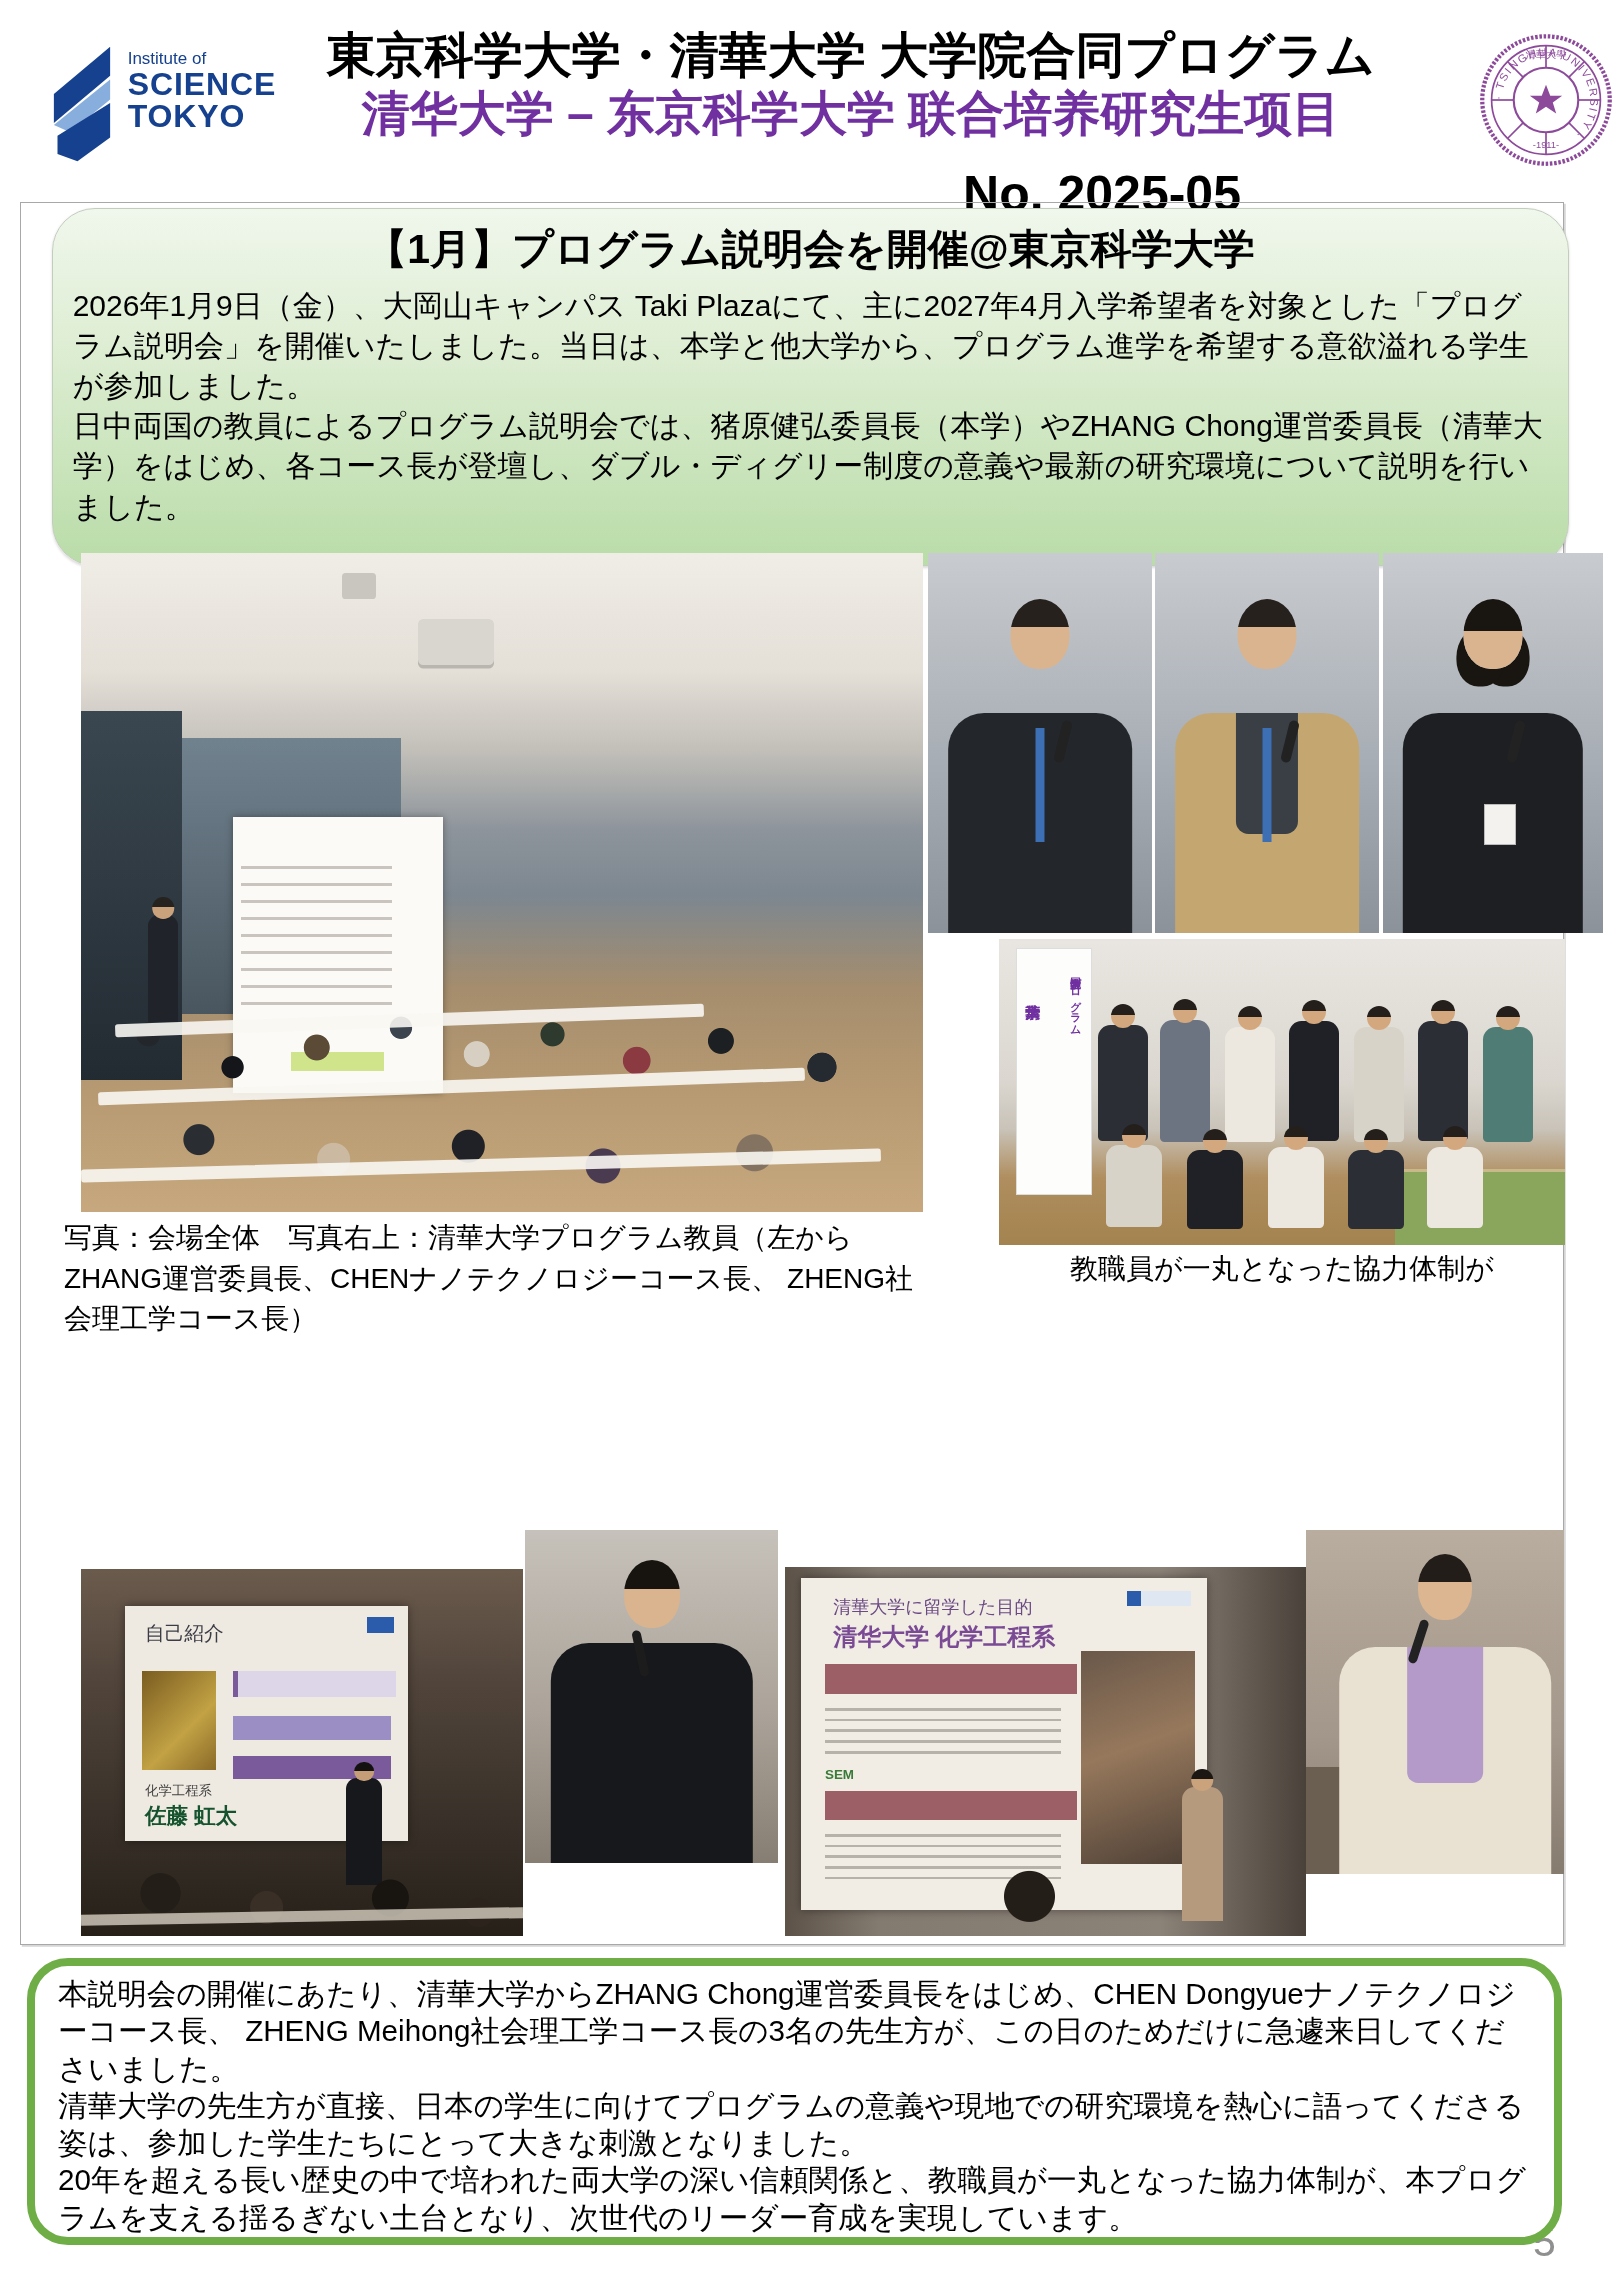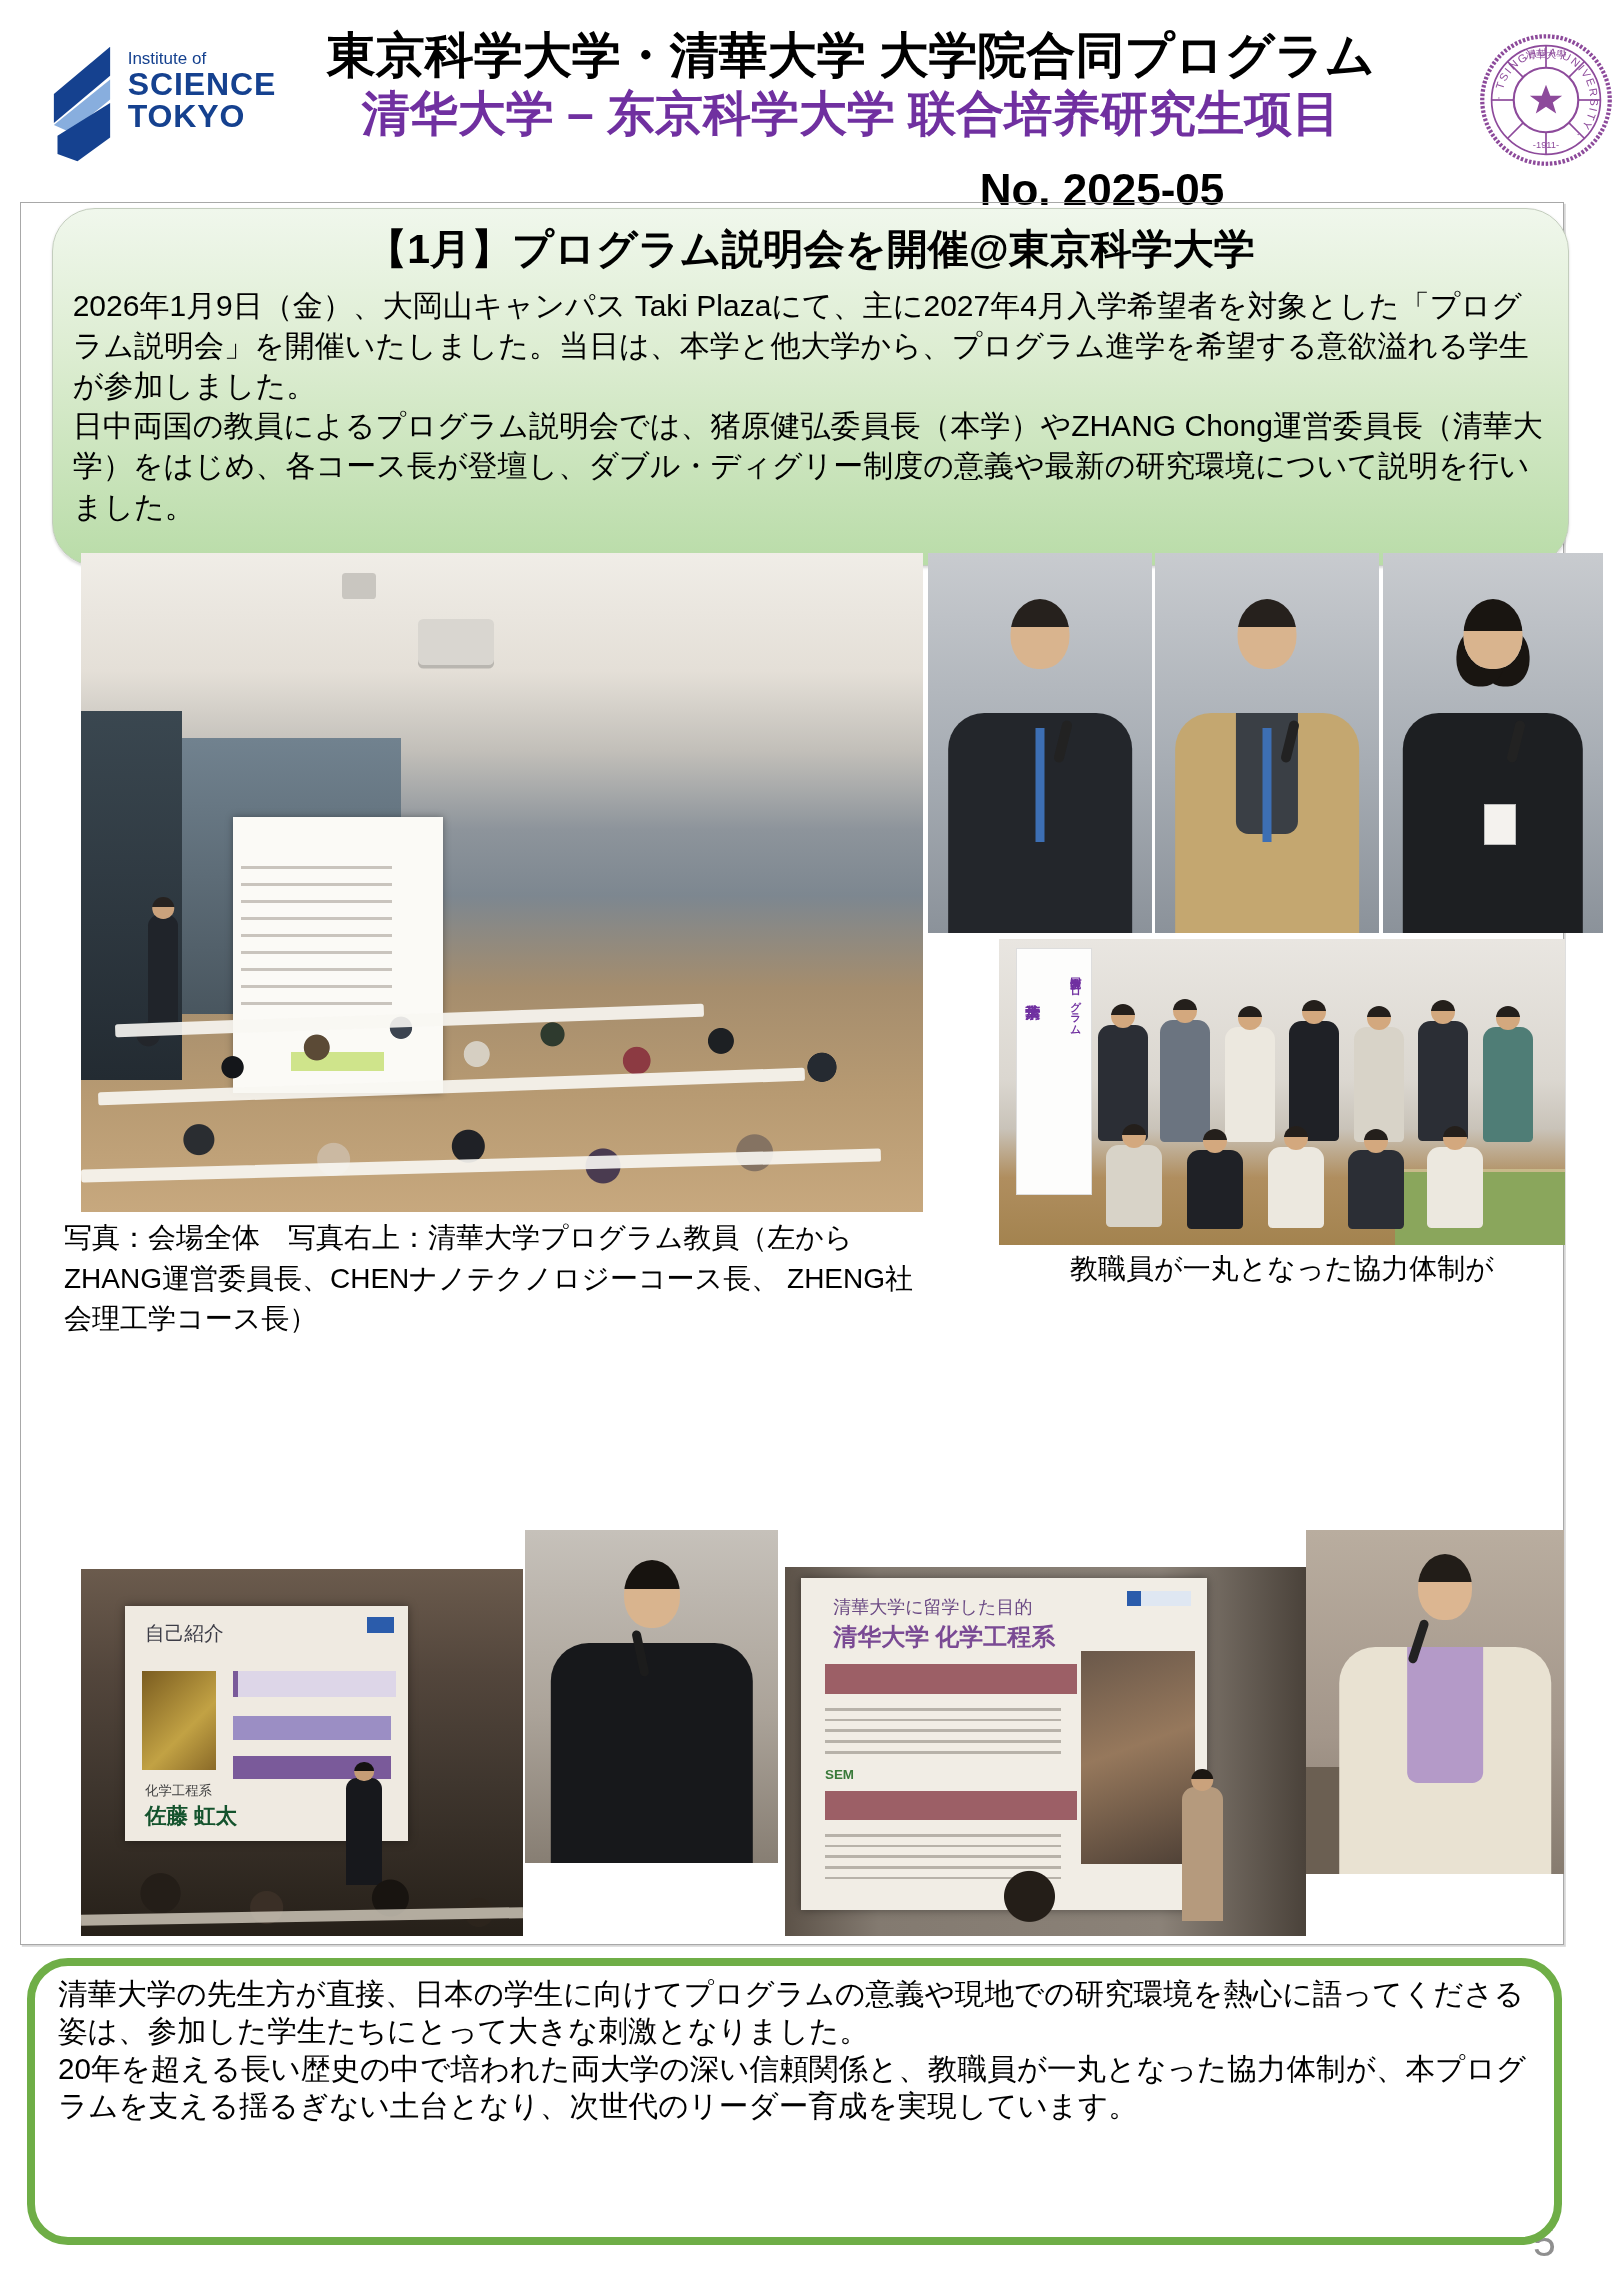--- a/index.html
+++ b/index.html
@@ -8,21 +8,21 @@
   .abs{position:absolute;}
 
   
   .logo{left:47px;top:45px;display:flex;gap:10.7px;align-items:flex-start;}
   .logo-text{display:flex;flex-direction:column;color:#15418f;line-height:1.02;margin-top:5.4px;}
   .logo-inst{font-size:17px;}
   .logo-sci,.logo-tok{font-size:32px;font-weight:700;letter-spacing:0.9px;}
   .title-jp{left:224px;top:23px;width:1254px;text-align:center;font-size:49px;font-weight:700;letter-spacing:0;}
   .title-cn{left:224px;top:82px;width:1254px;text-align:center;font-size:48px;font-weight:700;color:#7030a0;}
   .newsletter{left:385px;top:165px;width:376px;text-align:center;font-size:44px;font-weight:700;}
-  .issue{left:905px;top:165px;width:394px;text-align:center;font-size:44px;font-weight:700;}
+  .issue{left:905px;top:165px;width:394px;text-align:center;font-size:50px;font-weight:700;}
   .seal{left:1478px;top:32px;}
 
   
   .frame{left:19.7px;top:202px;width:1542px;height:1741px;border:0.9px solid #a8a8a8;box-shadow:1.8px 1.8px 0 #d7d7d7;}
 
   
   .box1{left:52px;top:208px;width:1517px;height:358px;border-radius:43px;border:0.9px solid #c3cdbd;
         background:linear-gradient(180deg,#f0f7ec 0%,#ddedd2 40%,#b9dca8 100%);
         box-shadow:0 1.8px 2.7px rgba(0,0,0,.15);padding:5.4px 19.7px 0 19.7px;box-sizing:border-box;}
   .box1 h1{margin:7.2px 0 9px 0;text-align:center;font-size:41px;font-weight:700;}
@@ -315,18 +315,19 @@
   <div class="photo ph-d">
     <div class="d-side"></div>
     <div class="d-body"></div>
     <div class="d-head"></div>
     <div class="d-mic"></div>
   </div>
 
   <div class="abs pagenum">5</div>
 
   <div class="abs closing">
+    <p>本説明会の開催にあたり、清華大学からZHANG Chong運営委員長をはじめ、CHEN Dongyueナノテクノロジーコース長、 ZHENG Meihong社会理工学コース長の3名の先生方が、この日のためだけに急遽来日してくださいました。</p>
     <p>清華大学の先生方が直接、日本の学生に向けてプログラムの意義や現地での研究環境を熱心に語ってくださる姿は、参加した学生たちにとって大きな刺激となりました。</p>
     <p>20年を超える長い歴史の中で培われた両大学の深い信頼関係と、教職員が一丸となった協力体制が、本プログラムを支える揺るぎない土台となり、次世代のリーダー育成を実現しています。</p>
   </div>
 
 </div>
 
 
 </body></html>

